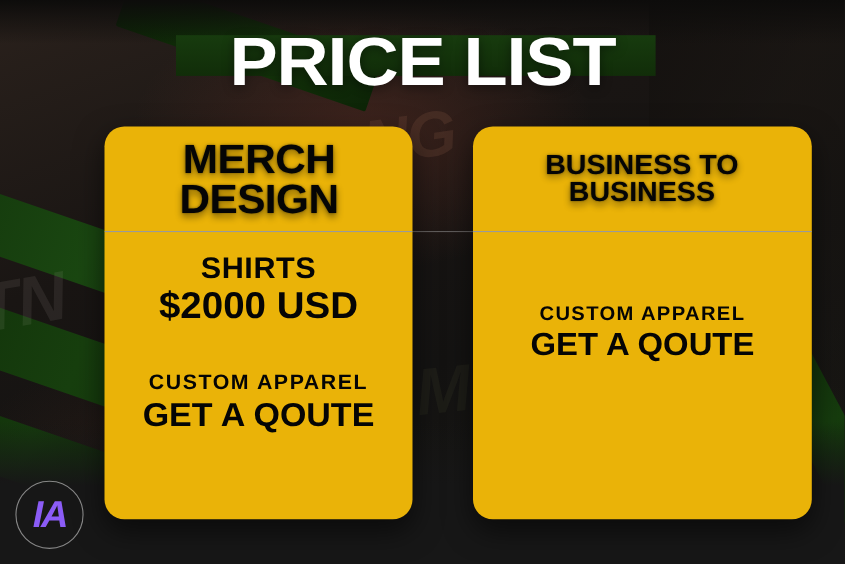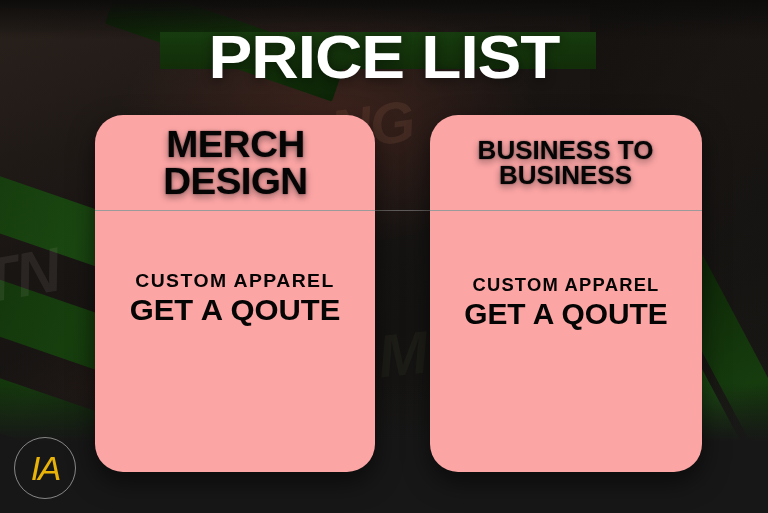--- a/index.html
+++ b/index.html
@@ -117,27 +117,27 @@
     font-size:62px;
     line-height:62px;
     letter-spacing:-1px;
     transform:scaleX(1.06);
     text-shadow:0 2px 10px rgba(0,0,0,.45);
   }
 
   
   .card{
     position:absolute;
-    background:#fca5a5;
-    border-radius:28px;
+    background:#eab308;
+    border-radius:18px;
     box-shadow:0 10px 26px rgba(0,0,0,.55);
     overflow:hidden;
   }
   .card-left { left:95px;  top:115px; width:280px; height:357px; }
-  .card-right{ left:430px; top:115px; width:272px; height:357px; }
+  .card-right{ left:430px; top:115px; width:308px; height:357px; }
 
   .card-head{
     height:95px;
     display:flex;
     align-items:center;
     justify-content:center;
     padding:0 12px;
   }
   .card-head-title{
     text-align:center;
@@ -214,22 +214,22 @@
     position:absolute;
     left:14px; bottom:14px;
     width:62px; height:62px;
     border:1.5px solid rgba(225,225,225,.55);
     border-radius:50%;
     display:flex;
     align-items:center;
     justify-content:center;
   }
   .logo-mark{
-    color:#eab308;
-    font-weight:400;
+    color:#8b5cf6;
+    font-weight:700;
     font-size:34px;
     line-height:34px;
     letter-spacing:-2px;
     font-style:italic;
     transform:scaleX(1.02);
   }
 </style>
 </head>
 <body>
 
@@ -259,20 +259,24 @@
 
   <div class="card card-left">
     <div class="card-head">
       <div class="card-head-title head-big">
         <div>MERCH</div>
         <div>DESIGN</div>
       </div>
     </div>
     <div class="divider"></div>
     <div class="card-body">
+      <div class="row">
+        <div class="item-label">SHIRTS</div>
+        <div class="item-price">$2000  USD</div>
+      </div>
       <div class="row-spacer"></div>
       <div class="row-spacer"></div>
       <div class="row">
         <div class="item-label-sm">CUSTOM  APPAREL</div>
         <div class="item-cta">GET A QOUTE</div>
       </div>
     </div>
   </div>
 
   <div class="card card-right">

